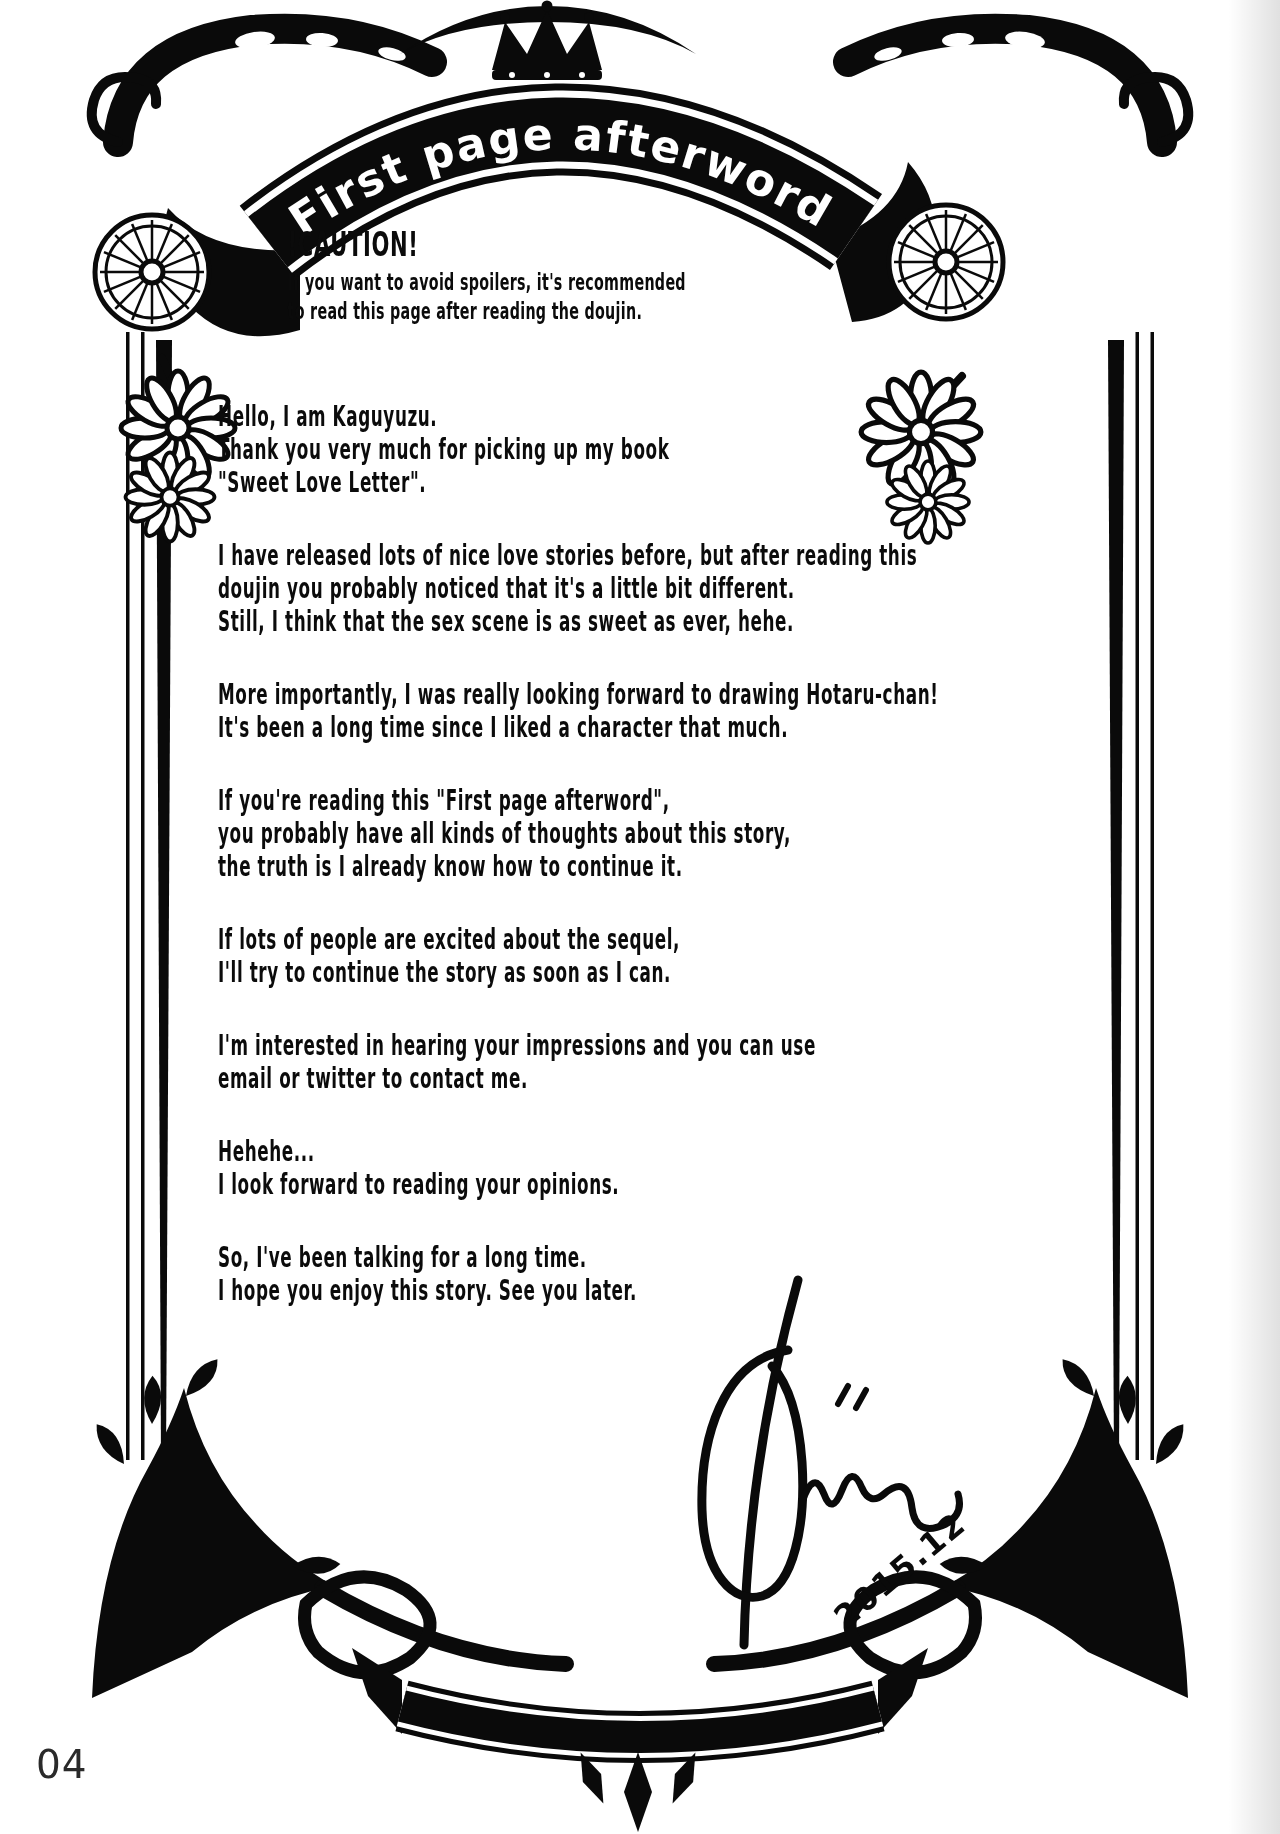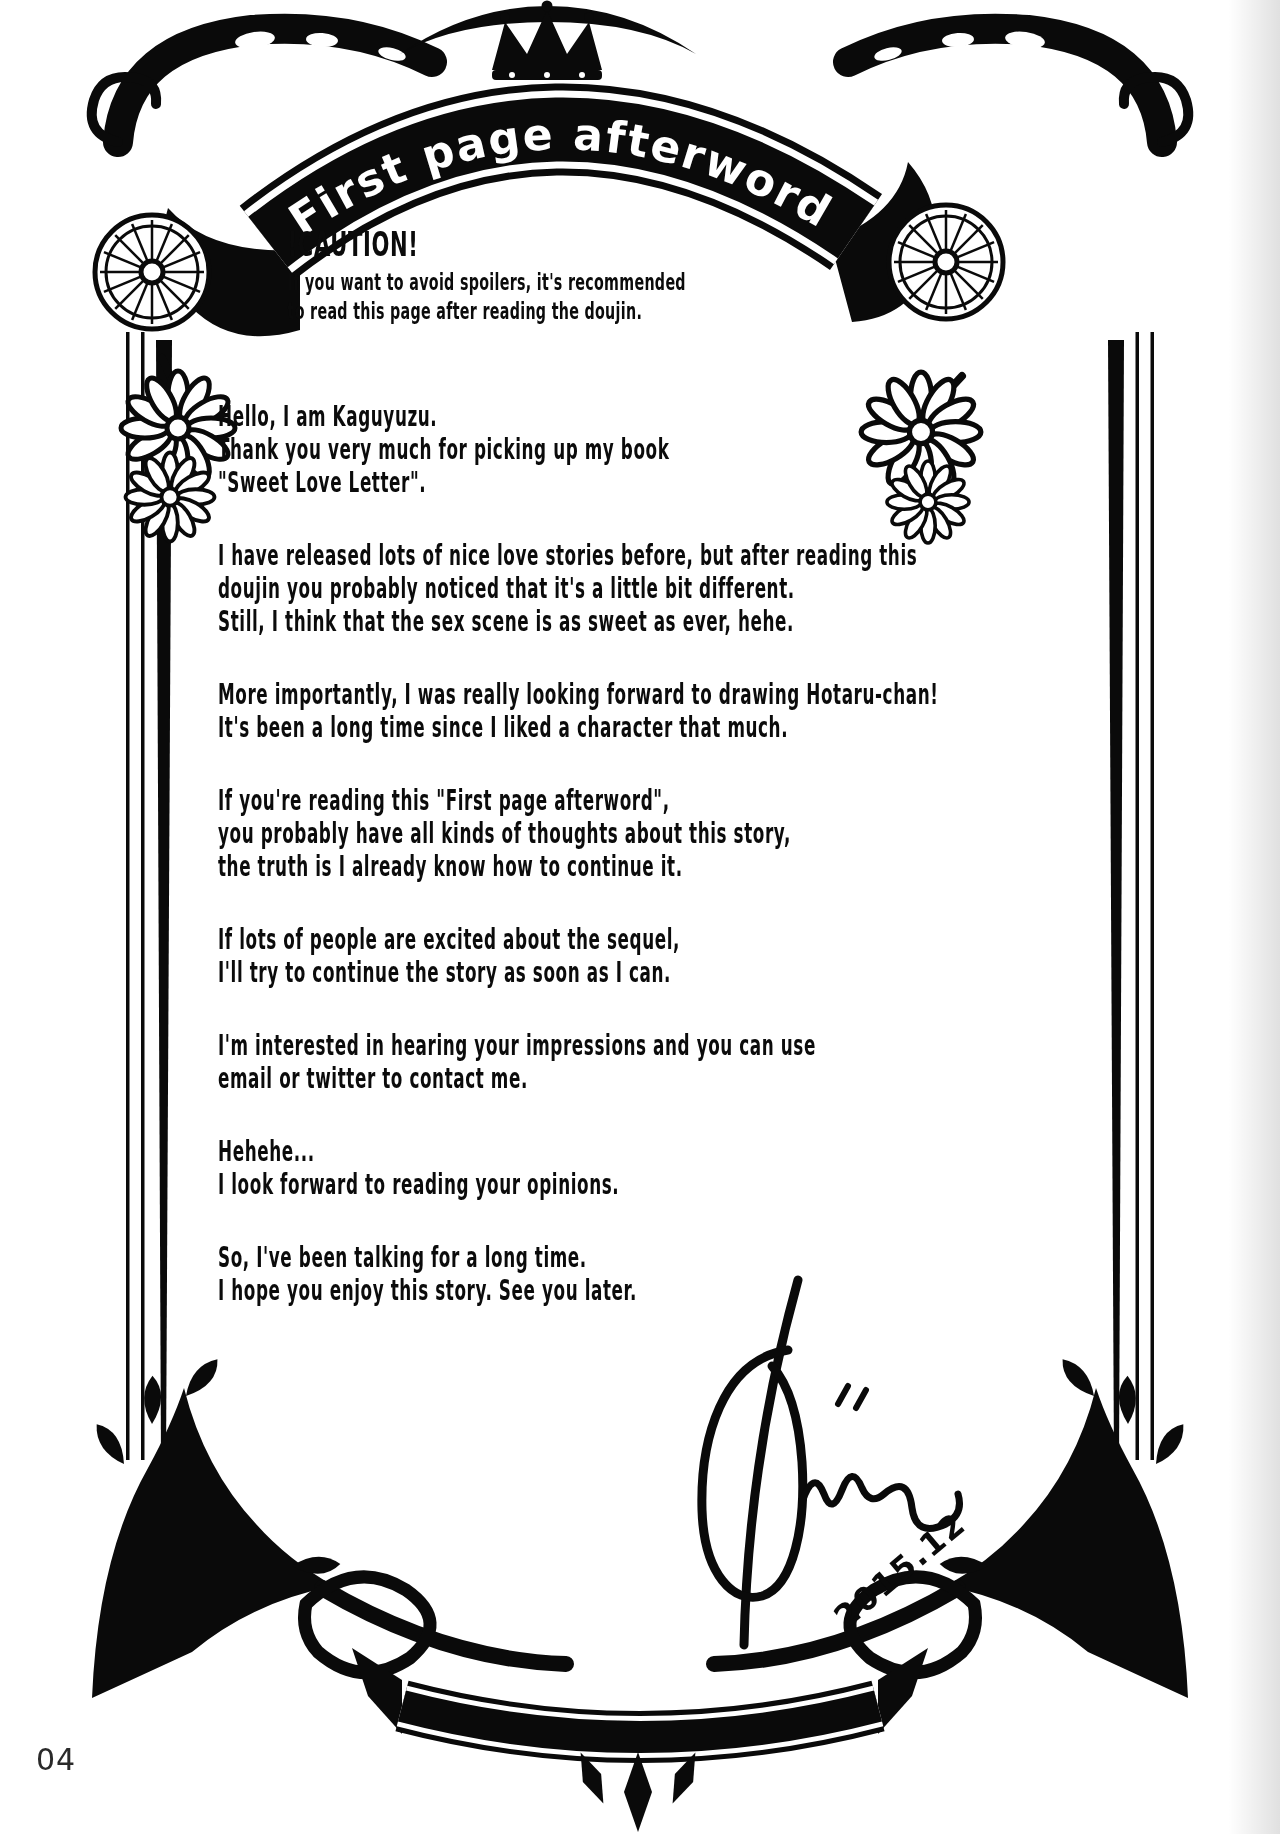--- a/index.html
+++ b/index.html
@@ -34,21 +34,21 @@
     position:absolute;left:218px;top:400px;width:1400px;
     transform:scaleX(0.58);transform-origin:0 0;
   }
   .afterword .para{margin:0 0 40px 0;}
   .afterword .p-line{
     font-size:29px;line-height:33px;font-weight:bold;letter-spacing:1px;
     white-space:nowrap;
   }
   .page-number{
     position:absolute;left:36px;top:1742px;
-    font-size:30px;color:#2a2a2a;letter-spacing:1px;
+    font-size:39px;color:#2a2a2a;letter-spacing:1px;
   }
 </style>
 </head>
 <body>
 
 <svg class="deco-svg" viewBox="0 0 1280 1834" xmlns="http://www.w3.org/2000/svg" xmlns:xlink="http://www.w3.org/1999/xlink">
   <defs>
 
     <g id="daisy" stroke="#0a0a0a" stroke-width="5" fill="#ffffff">
       <ellipse transform="rotate(0)" cx="0" cy="-33" rx="10" ry="24"></ellipse>

